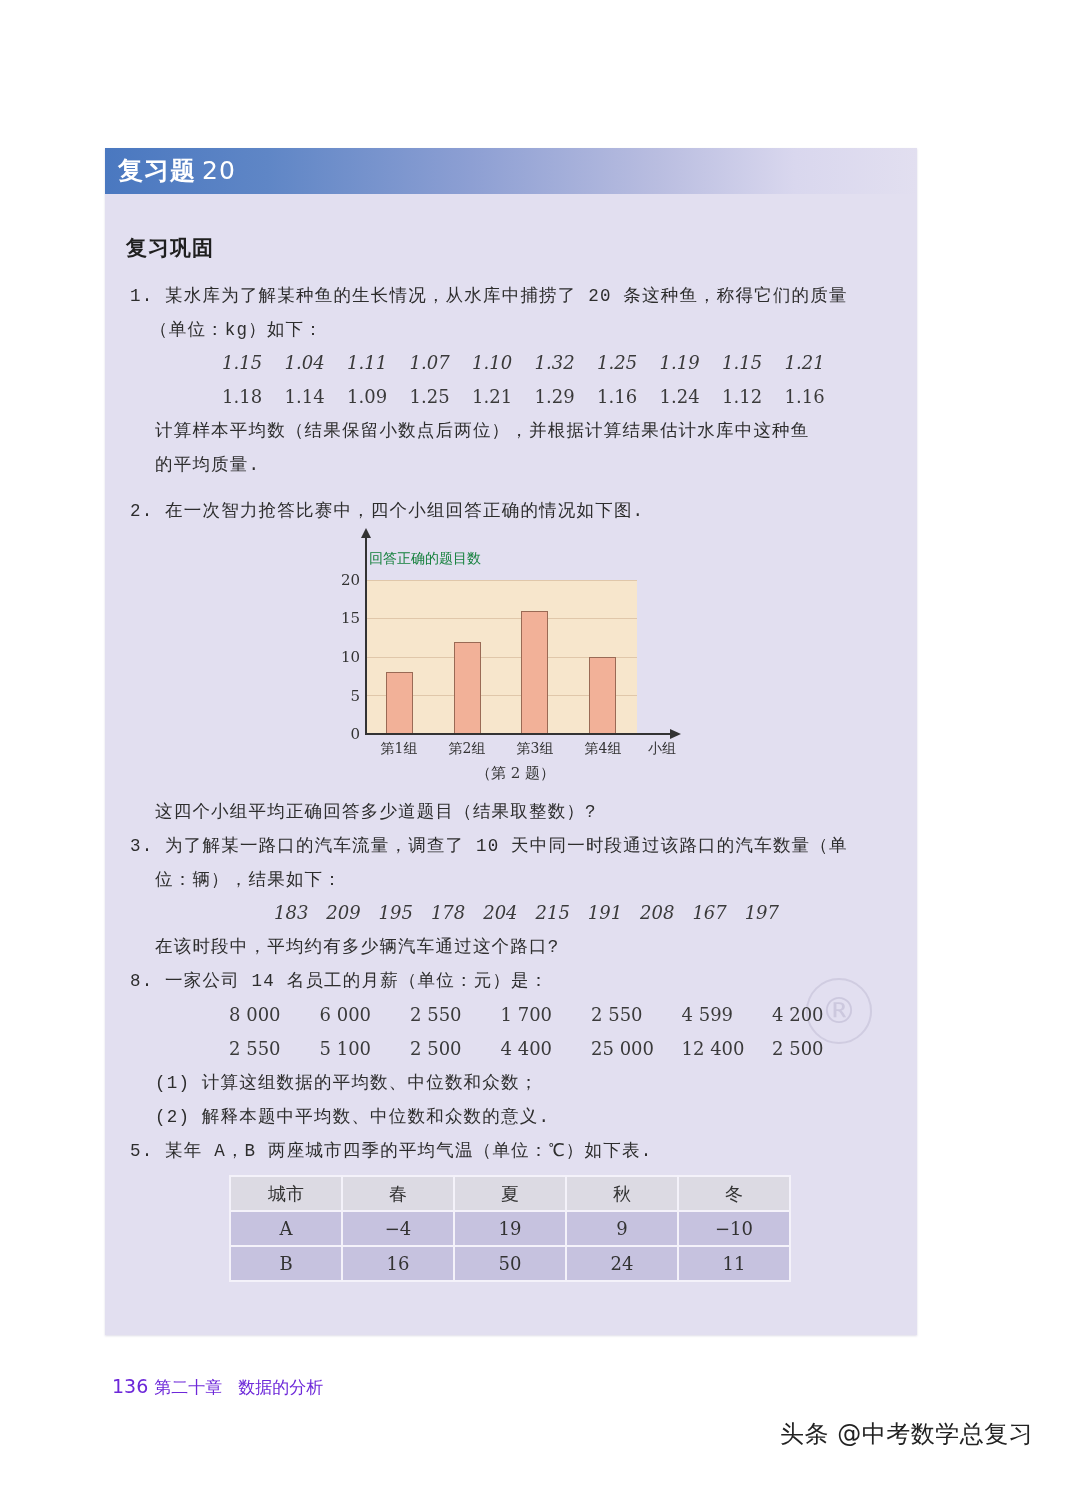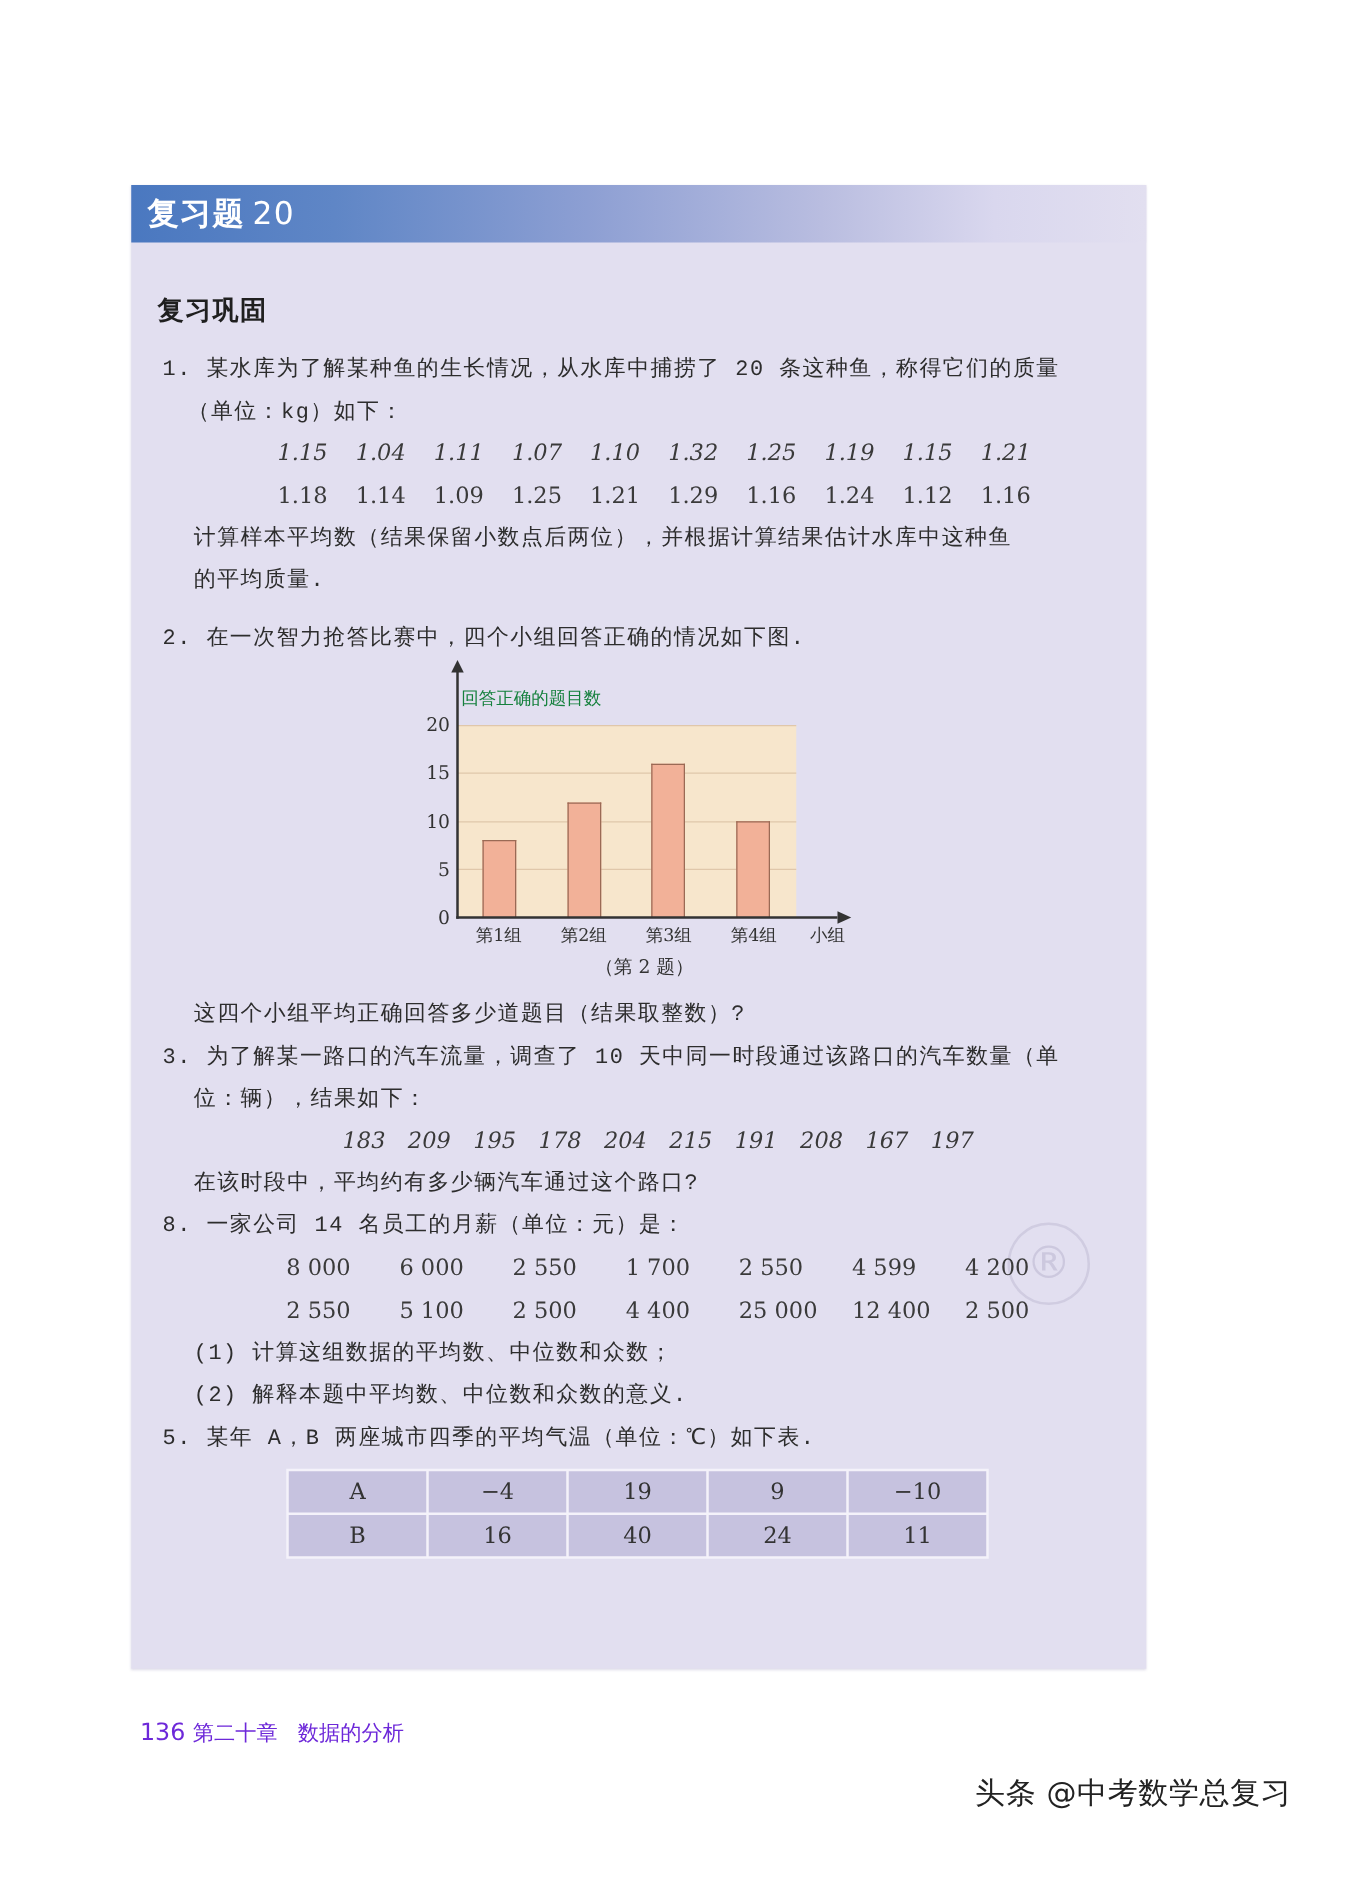--- a/index.html
+++ b/index.html
@@ -166,31 +166,38 @@
 <div class="nums" style="left:229px;top:1037px;">
   <span style="width:90.5px">2 550</span><span style="width:90.5px">5 100</span><span style="width:90.5px">2 500</span><span style="width:90.5px">4 400</span><span style="width:90.5px">25 000</span><span style="width:90.5px">12 400</span><span style="width:90.5px">2 500</span>
 </div>
 <div class="line" style="left:155px;top:1071px;">(1) 计算这组数据的平均数、中位数和众数；</div>
 <div class="line" style="left:155px;top:1105px;">(2) 解释本题中平均数、中位数和众数的意义.</div>
 
 <div class="line" style="left:130px;top:1139px;">5. 某年 A，B 两座城市四季的平均气温（单位：℃）如下表.</div>
 
 <table class="tbl">
   <tbody>
+      <tr class="head">
+    <td>城市</td>
+    <td>春</td>
+    <td>夏</td>
+    <td>秋</td>
+    <td>冬</td>
+  </tr>
   <tr class="row">
     <td>A</td>
     <td>−4</td>
     <td>19</td>
     <td>9</td>
     <td>−10</td>
   </tr>
   <tr class="row">
     <td>B</td>
     <td>16</td>
-    <td>40</td>
+    <td>50</td>
     <td>24</td>
     <td>11</td>
   </tr>
 </tbody>
   </table>
 
 <div class="footer">
   <span class="pg">136</span><span class="chap">第二十章</span><span>数据的分析</span>
 </div>
 

